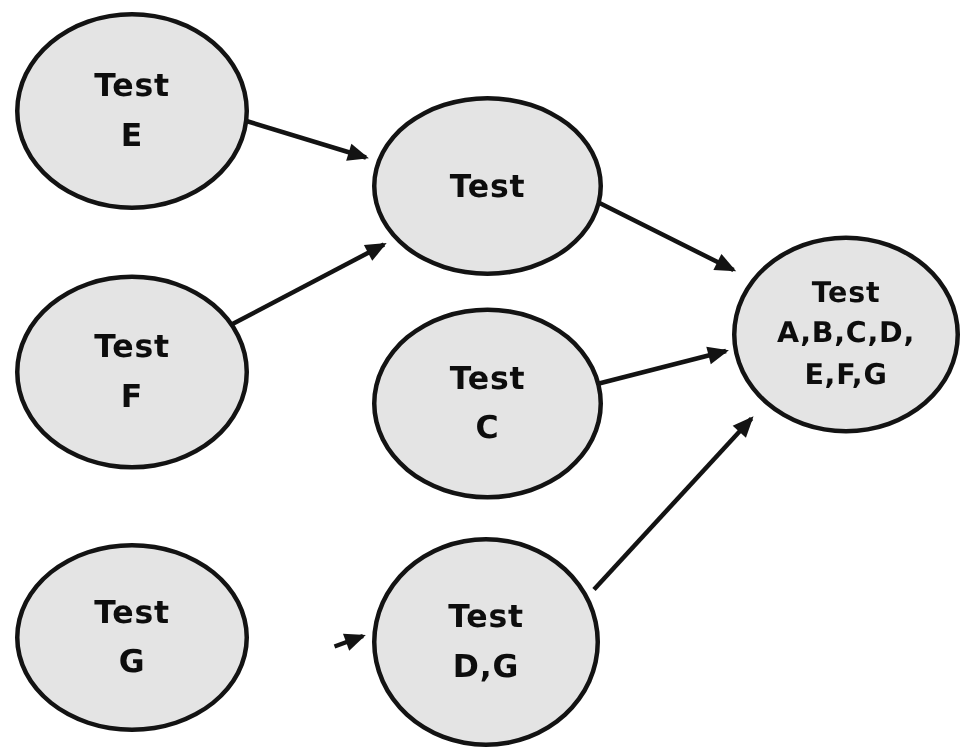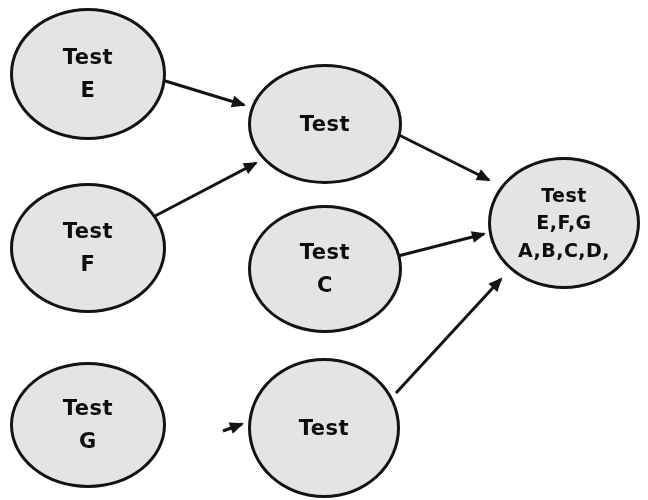--- a/index.html
+++ b/index.html
@@ -106,24 +106,25 @@
   <div class="node" style="left:248px; top:205px; width:154px; height:128px;">
     <div class="node-label">
       <span>Test</span>
       <span>C</span>
     </div>
   </div>
 
   <div class="node" style="left:248px; top:358px; width:152px; height:140px;">
     <div class="node-label">
       <span>Test</span>
+      <span>D,G</span>
     </div>
   </div>
 
   <div class="node" style="left:488px; top:157px; width:152px; height:132px;">
     <div class="node-label small">
       <span>Test</span>
+      <span>A,B,C,D,</span>
       <span>E,F,G</span>
-      <span>A,B,C,D,</span>
     </div>
   </div>
 
 </div>
 
 </body></html>

